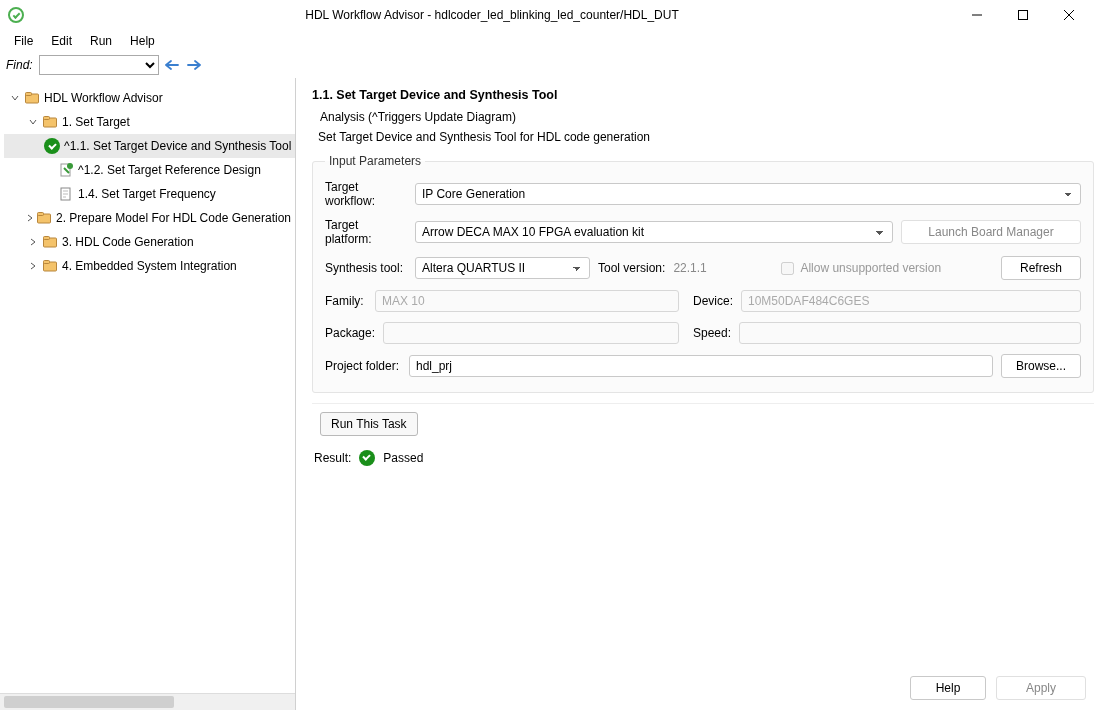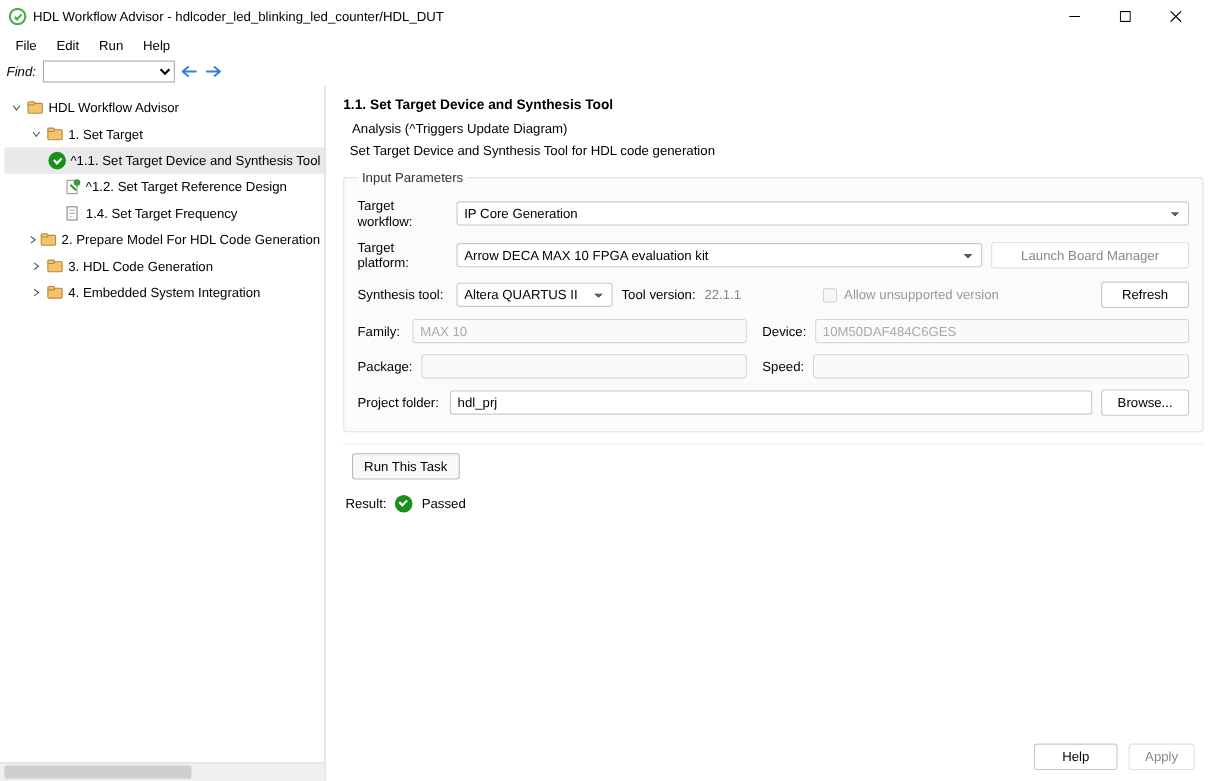--- a/index.html
+++ b/index.html
@@ -1,19 +1,19 @@
 <!DOCTYPE html>
 <html><head>
 <meta charset="utf-8">
 <style>
   * { box-sizing: border-box; margin: 0; padding: 0; font-family: "Segoe UI", Tahoma, sans-serif; }
   body { background: #fff; width: 1104px; height: 710px; overflow: hidden; font-size: 12px; color: #000; }
 
   
-  .titlebar { height: 30px; display: flex; align-items: center; padding: 0 12px 0 8px; }
+  .titlebar { height: 30px; display: flex; align-items: center; padding: 0 12px 0 8px; text-align: center; }
   .titlebar .app-icon { width: 16px; height: 16px; margin-right: 6px; border-radius: 50%; border: 2px solid #4caf50; position: relative; }
   .titlebar .app-icon::after { content:""; position:absolute; left:3px; top:4px; width:5px; height:2px; border-left:2px solid #4caf50; border-bottom:2px solid #4caf50; transform: rotate(-45deg); }
   .titlebar .title { flex: 1; font-size: 12px; }
   .win-btns { display: flex; }
   .win-btn { width: 46px; height: 30px; display:flex; align-items:center; justify-content:center; color:#000; }
   .win-btn svg { width:10px; height:10px; stroke:#000; stroke-width:1; fill:none; }
 
   
   .menubar { height: 22px; display: flex; align-items: center; padding: 0 6px; gap: 2px; font-size:12px;}
   .menubar .item { padding: 2px 8px; }
@@ -251,21 +251,21 @@
       </div>
 
       <div class="form-row">
         <label class="lbl">Target platform:</label>
         <select style="flex:1"><option>Arrow DECA MAX 10 FPGA evaluation kit</option></select>
         <button class="btn light" style="width:180px">Launch Board Manager</button>
       </div>
 
       <div class="form-row">
         <label class="lbl">Synthesis tool:</label>
-        <select style="width:142px"><option>Altera QUARTUS II</option></select>
+        <select style="width:175px"><option>Altera QUARTUS II</option></select>
         <label>Tool version:</label>
         <span style="width:100px; color:#888">22.1.1</span>
         <label class="chk">
             <input type="checkbox" disabled="" style="">
             <span>Allow unsupported version</span>
           </label>
         <span style="flex:1"></span>
         <button class="btn" style="width:80px">Refresh</button>
       </div>
 
@@ -296,16 +296,16 @@
 
     <div class="result-row">
       <span>Result:</span>
       <span class="passicon"></span>
       <span>Passed</span>
     </div>
 
 
     <div class="footer">
       <button class="btn" style="width:76px">Help</button>
-      <button class="btn light" style="width:60px">Apply</button>
+      <button class="btn light" style="width:90px">Apply</button>
     </div>
   </div>
 </div>
 
 </body></html>

